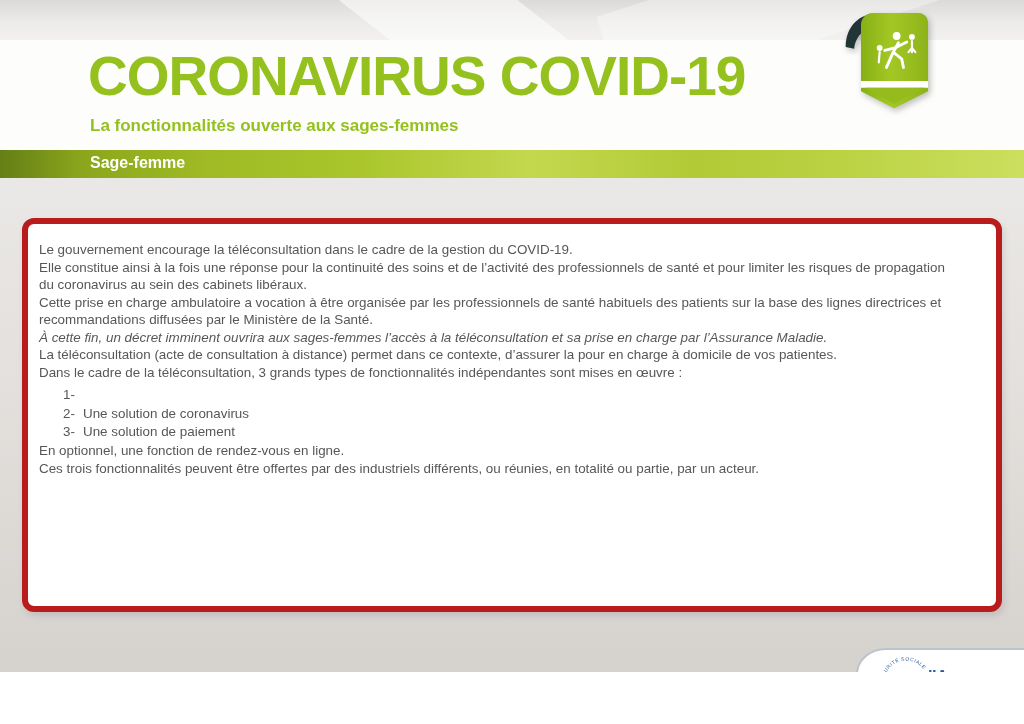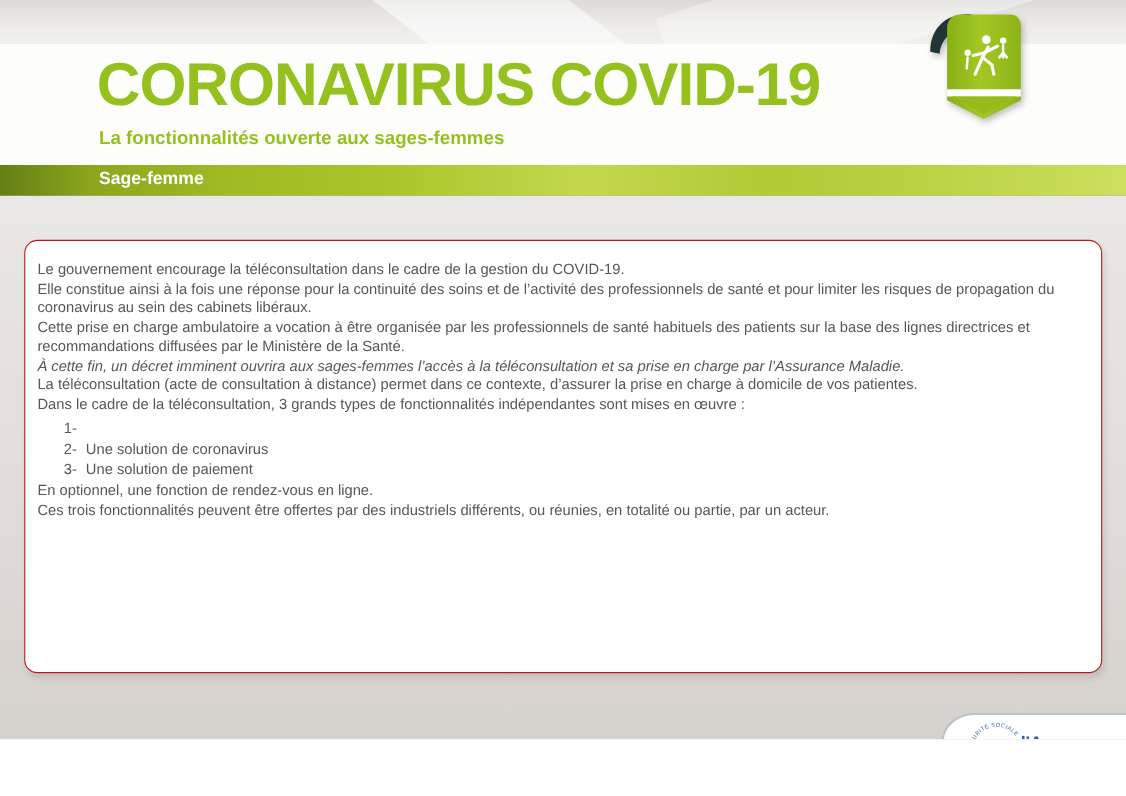--- a/index.html
+++ b/index.html
@@ -25,21 +25,21 @@
 
   
   .main-bg{position:absolute;left:0;top:178px;width:1024px;height:498px;
     background:linear-gradient(180deg,#eae8e6 0%,#e2dfdc 45%,#d5d2ce 100%);}
 
   
   .ribbon{position:absolute;left:844px;top:8px;filter:drop-shadow(2px 3px 3px rgba(0,0,0,0.25));}
 
   
   .content-box{position:absolute;left:22px;top:218px;width:980px;height:394px;background:#ffffff;
-    border:1px solid #b91c1c;border-radius:12px;box-shadow:2px 4px 6px rgba(0,0,0,0.10);box-sizing:border-box;}
+    border:6px solid #b91c1c;border-radius:12px;box-shadow:2px 4px 6px rgba(0,0,0,0.10);box-sizing:border-box;}
   .box-content{padding:17px 35px 0 11px;font-size:13.4px;line-height:17.5px;color:#575756;}
   .box-content p{margin:0;}
   .gap-a{margin-top:16px;}
   .gap-b{margin-top:21px;font-style:italic;}
   .gap-c{margin-top:37px;}
   .gap-d{margin-top:30px;}
   .num-list{margin:5px 0 0 24px;padding:0;list-style:none;}
   .num-list li{display:flex;line-height:18.5px;}
   .num-list .num{width:20px;flex:0 0 20px;}
   .optional-note{margin-top:4px;margin-left:22px;line-height:18.5px;}
@@ -99,21 +99,21 @@
       <path d="M80,39 L80,52 M76,52 L80,47 L84,52" stroke-width="2.6"></path>
     </g>
   </svg>
 
   <div class="content-box">
     <div class="box-content">
       <p>Le gouvernement encourage la téléconsultation dans le cadre de la gestion du COVID-19.</p>
       <p>Elle constitue ainsi à la fois une réponse pour la continuité des soins et de l’activité des professionnels de santé et pour limiter les risques de propagation du coronavirus au sein des cabinets libéraux.</p>
       <p class="gap-a">Cette prise en charge ambulatoire a vocation à être organisée par les professionnels de santé habituels des patients sur la base des lignes directrices et recommandations diffusées par le Ministère de la Santé.</p>
       <p class="gap-b">À cette fin, un décret imminent ouvrira aux sages-femmes l’accès à la téléconsultation et sa prise en charge par l’Assurance Maladie.</p>
-      <p class="gap-c">La téléconsultation (acte de consultation à distance) permet dans ce contexte, d’assurer la prise en charge à domicile de vos patientes.</p>
+      <p class="gap-c">La téléconsultation (acte de consultation à distance) permet dans ce contexte, d’assurer la pour en charge à domicile de vos patientes.</p>
       <p class="gap-d">Dans le cadre de la téléconsultation, 3 grands types de fonctionnalités indépendantes sont mises en œuvre :</p>
       <ul class="num-list">
         <li>
           <span class="num">1-</span>
         </li>
         <li>
           <span class="num">2-</span>
           <span>Une solution de coronavirus</span>
         </li>
         <li>

